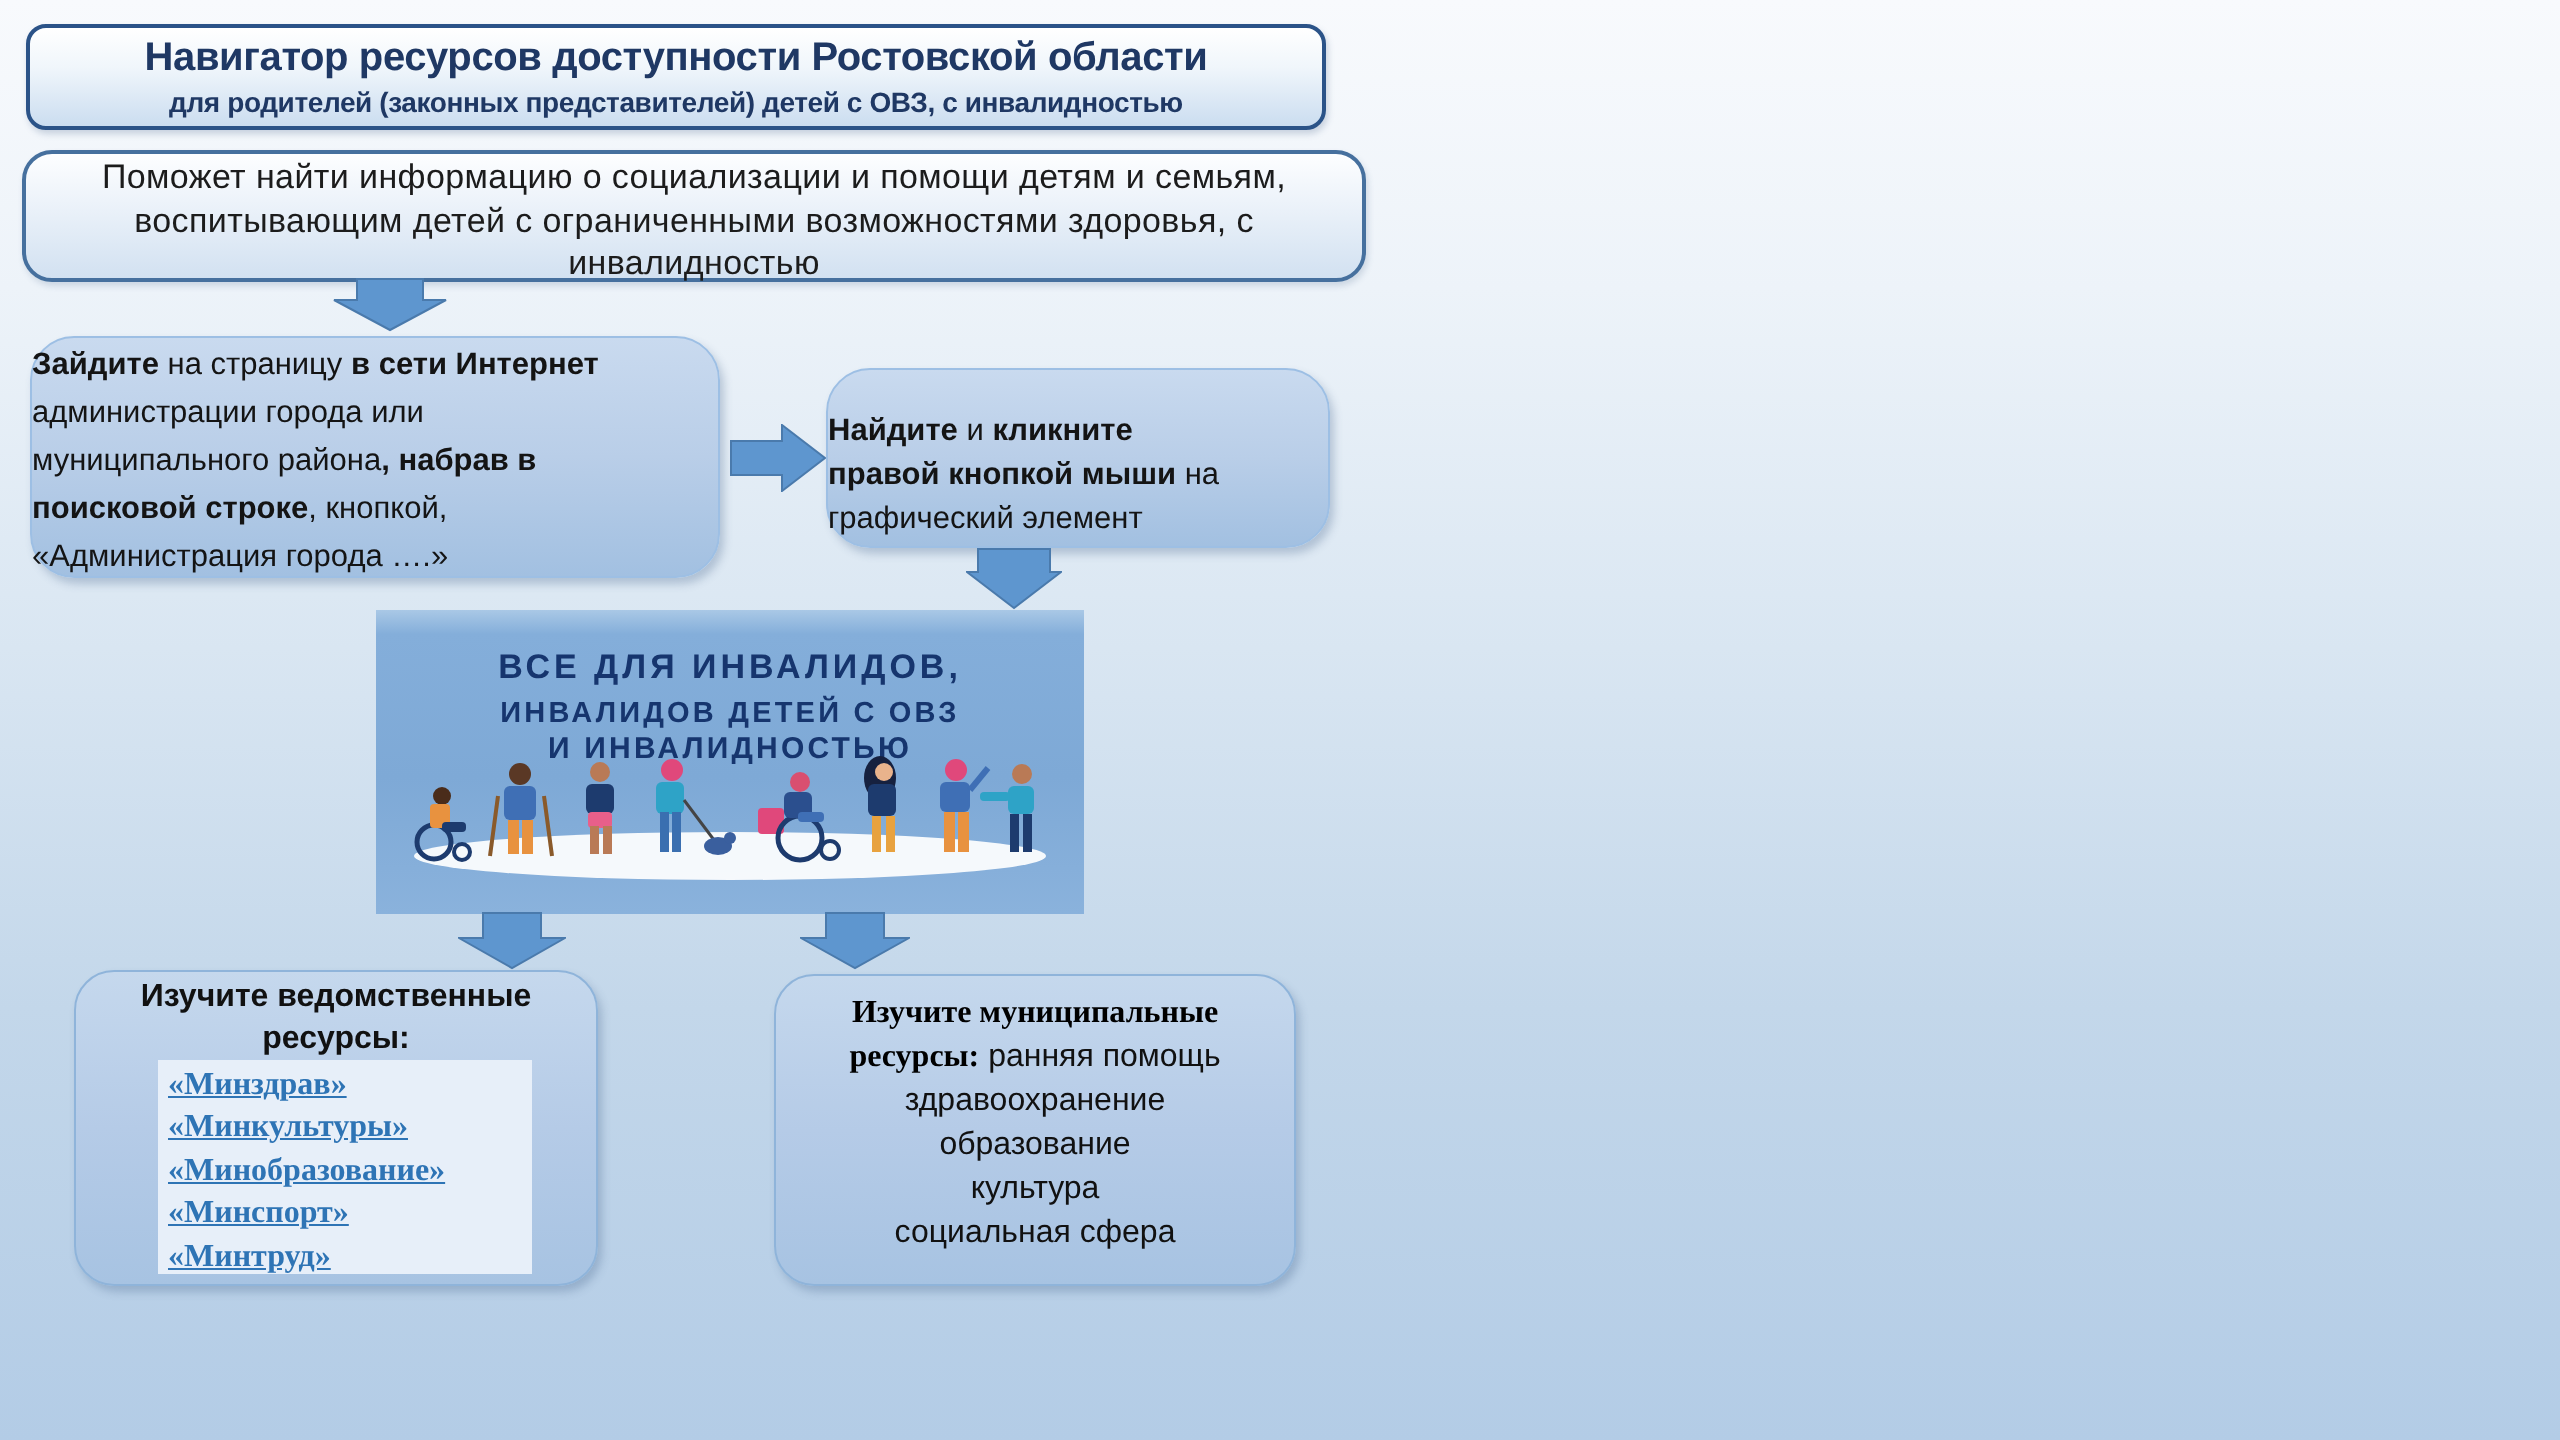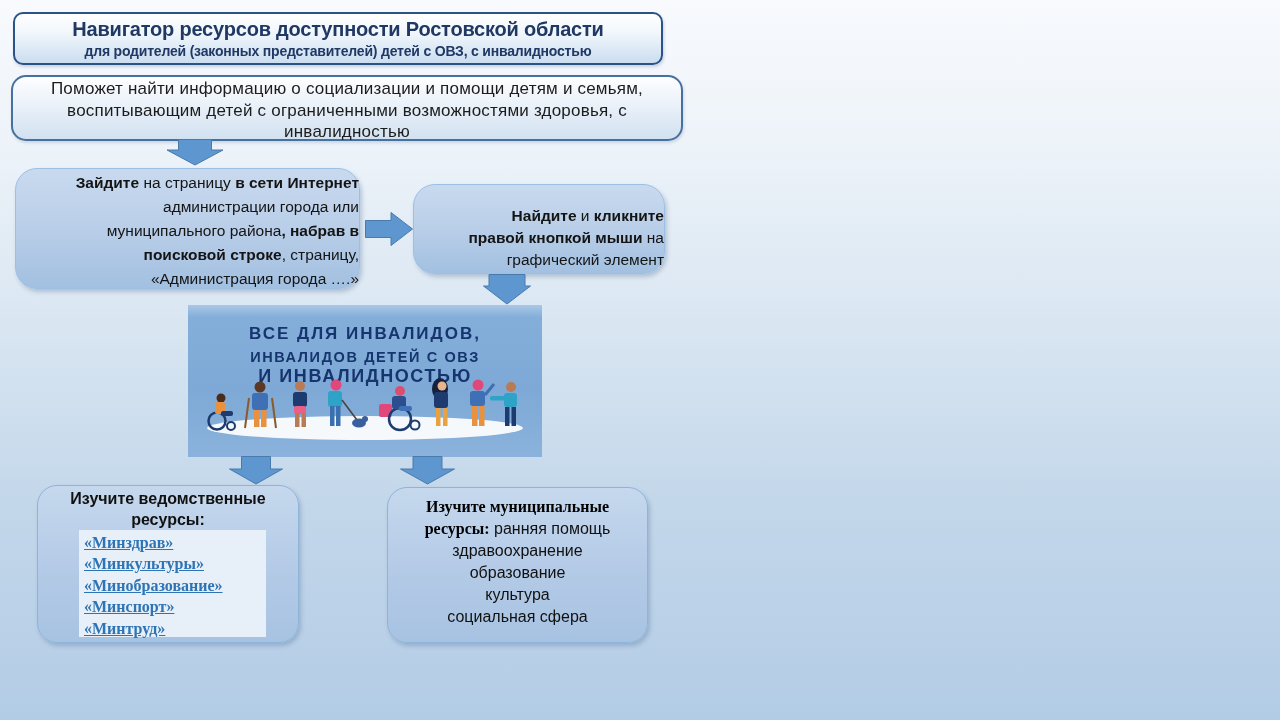--- a/index.html
+++ b/index.html
@@ -13,32 +13,32 @@
     box-shadow:1px 2px 3px rgba(70,100,140,.25);}
   .title{font-size:20px;font-weight:bold;color:#1f3864;letter-spacing:-0.2px;}
   .subtitle{font-size:14px;font-weight:bold;color:#1f3864;margin-top:2px;letter-spacing:-0.2px;}
   .intro-box{left:11px;top:75px;width:672px;height:66px;border:2px solid #46709e;border-radius:15px;
     background:linear-gradient(180deg,#fdfeff 0%,#eaf1f9 45%,#d2e1f1 100%);
     display:flex;flex-direction:column;justify-content:center;align-items:center;
     padding-top:5px;box-shadow:1px 2px 3px rgba(70,100,140,.2);}
   .intro-box .ln{font-size:17px;color:#1c1c1c;line-height:21.5px;text-align:center;letter-spacing:0.2px;}
   .step-box{border:1.5px solid #9dbfe4;border-radius:22px;
     background:linear-gradient(180deg,#c9daef 0%,#b9cee8 50%,#a2c0e1 100%);
-    display:flex;flex-direction:column;justify-content:center;align-items:flex-end;
+    display:flex;flex-direction:column;justify-content:center;align-items:flex-start;
     box-shadow:2px 3px 4px rgba(70,100,140,.3);}
   .step1{left:15px;top:168px;width:345px;height:121px;padding-top:4px;}
   .step2{left:413px;top:184px;width:252px;height:90px;padding-top:18px;}
   .step-box .ln{font-size:15.5px;color:#141414;line-height:24px;text-align:center;}
   .step2 .ln{line-height:22px;}
   .arrow{position:absolute;}
   .picture{position:absolute;left:188px;top:305px;width:354px;height:152px;
     background:linear-gradient(180deg,#a9c8e6 0%,#84aeda 8%,#7ea9d6 55%,#8ab2dc 100%);}
   .pic-line1{margin-top:19px;text-align:center;font-size:17px;font-weight:bold;color:#16356e;letter-spacing:2px;}
   .pic-line2{margin-top:5px;text-align:center;font-size:14.5px;font-weight:bold;color:#16356e;letter-spacing:1.6px;}
-  .pic-line3{margin-top:1px;text-align:center;font-size:18px;font-weight:bold;color:#16356e;letter-spacing:1.6px;}
+  .pic-line3{margin-top:1px;text-align:center;font-size:15px;font-weight:bold;color:#16356e;letter-spacing:1.6px;}
   .people{position:absolute;left:0;bottom:13px;}
   .bottom-box{border:1.5px solid #8fb4da;border-radius:20px;
     background:linear-gradient(180deg,#c5d8ed 0%,#b5cbe7 50%,#a7c3e2 100%);
     box-shadow:2px 3px 4px rgba(70,100,140,.3);}
   .fed{left:37px;top:485px;width:262px;height:158px;}
   .fed-t1{position:absolute;left:0;top:4px;width:100%;text-align:center;font-size:16px;font-weight:bold;color:#111;}
   .fed-t2{position:absolute;left:0;top:25px;width:100%;text-align:center;font-size:16px;font-weight:bold;color:#111;}
   .links-box{position:absolute;left:41px;top:44px;width:187px;height:107px;background:#e7eff9;
     padding:2px 0 0 5px;box-sizing:border-box;font-family:Liberation Serif, serif;}
   .links-box a{display:block;font-size:16px;font-weight:bold;color:#2e74b5;text-decoration:underline;
@@ -65,21 +65,21 @@
   </div>
 
   <svg class="arrow" style="left:166px;top:139px" width="58" height="27">
     <polygon points="12.5,0.5 45.5,0.5 45.5,11 57,11 29,26 1,11 12.5,11" fill="#5e96cf" stroke="#4a7aac" stroke-width="1"></polygon>
   </svg>
 
   <div class="box step-box step1">
     <div class="ln"><b>Зайдите</b><span> на страницу </span><b>в сети Интернет</b></div>
     <div class="ln"><span>администрации города или</span></div>
     <div class="ln"><span>муниципального района</span><b>, набрав в</b></div>
-    <div class="ln"><b>поисковой строке</b><span>, страницу,</span></div>
+    <div class="ln"><b>поисковой строке</b><span>, кнопкой,</span></div>
     <div class="ln"><span>«Администрация города ….»</span></div>
   </div>
 
   <svg class="arrow" style="left:365px;top:212px" width="48" height="34">
     <polygon points="0.5,8.5 26,8.5 26,0.5 47.5,17 26,33.5 26,25.5 0.5,25.5" fill="#5e96cf" stroke="#4a7aac" stroke-width="1"></polygon>
   </svg>
 
   <div class="box step-box step2">
     <div class="ln"><b>Найдите</b><span> и </span><b>кликните</b></div>
     <div class="ln"><b>правой кнопкой мыши</b><span> на</span></div>

